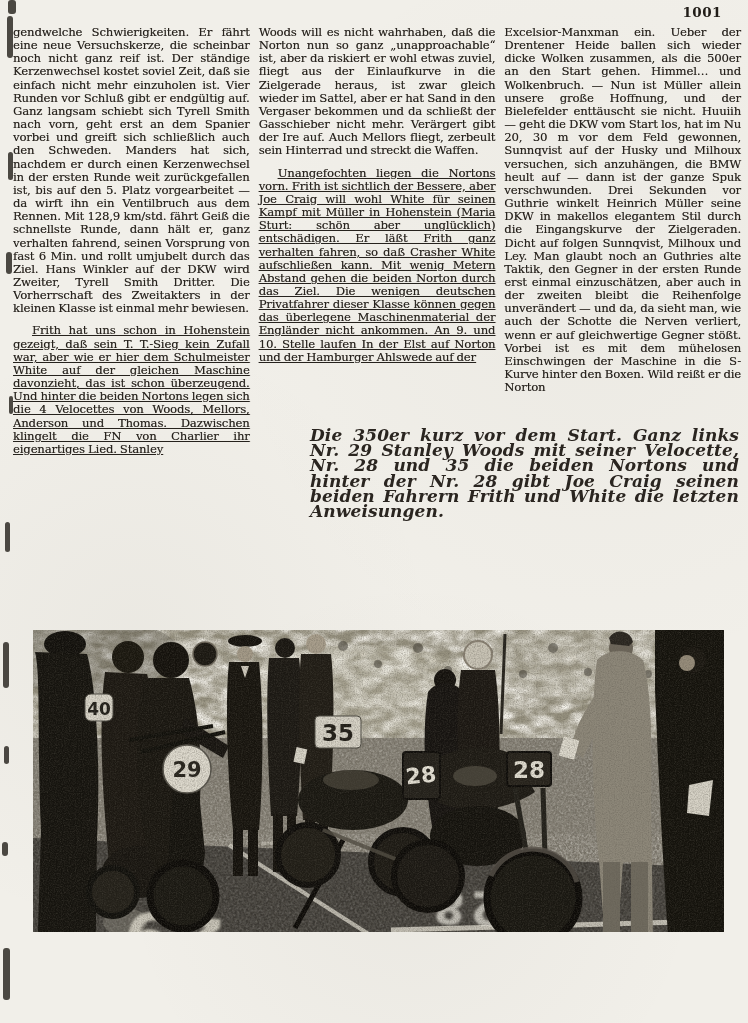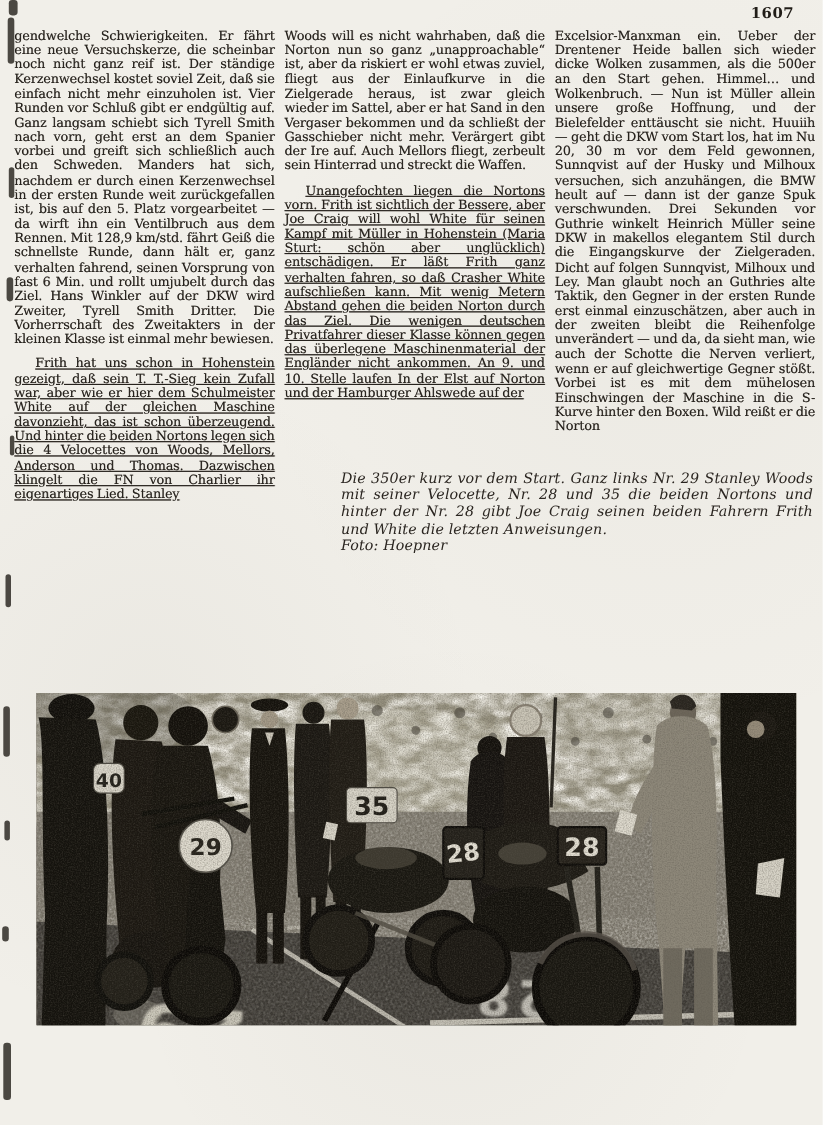--- a/index.html
+++ b/index.html
@@ -32,60 +32,59 @@
     letter-spacing:-0.12px;word-spacing:-0.5px;
     text-shadow:0.25px 0 0 rgba(35,28,22,0.5);
   }
   .para-gap{margin-top:9px !important;text-decoration:underline;}
   .para-indent{text-indent:19px;}
   .caption{
     position:absolute;left:310px;top:428px;width:429px;
   }
   .caption p{
     margin:0;
-    font-style:italic;font-weight:normal;
-    font-size:13px;line-height:15.2px;
+    font-style:italic;font-weight:bold;
+    font-size:17px;line-height:15.2px;
     text-align:justify;
     letter-spacing:0.1px;
     color:#2a2520;
   }
   .caption p.credit{text-align:left;}
   .photo{
     position:absolute;left:33px;top:630px;width:691px;height:302px;
     background:#6e6960;overflow:hidden;
   }
   .photo svg{display:block;}
   .scan-mark{
     position:absolute;background:#2e2a24;border-radius:3px;opacity:0.85;
   }
 </style>
 </head>
 <body>
 
 <div class="page">
 
-  <div class="page-number">1607</div>
+  <div class="page-number">1001</div>
 
   <div class="columns">
     <div class="col">
       <p>gendwelche Schwierigkeiten. Er fährt eine neue Versuchskerze, die scheinbar noch nicht ganz reif ist. Der ständige Kerzenwechsel kostet soviel Zeit, daß sie einfach nicht mehr einzuholen ist. Vier Runden vor Schluß gibt er endgültig auf. Ganz langsam schiebt sich Tyrell Smith nach vorn, geht erst an dem Spanier vorbei und greift sich schließlich auch den Schweden. Manders hat sich, nachdem er durch einen Kerzenwechsel in der ersten Runde weit zurückgefallen ist, bis auf den 5. Platz vorgearbeitet — da wirft ihn ein Ventilbruch aus dem Rennen. Mit 128,9 km/std. fährt Geiß die schnellste Runde, dann hält er, ganz verhalten fahrend, seinen Vorsprung von fast 6 Min. und rollt umjubelt durch das Ziel. Hans Winkler auf der DKW wird Zweiter, Tyrell Smith Dritter. Die Vorherrschaft des Zweitakters in der kleinen Klasse ist einmal mehr bewiesen.</p>
       <p class="para-gap para-indent">Frith hat uns schon in Hohenstein gezeigt, daß sein T. T.-Sieg kein Zufall war, aber wie er hier dem Schulmeister White auf der gleichen Maschine davonzieht, das ist schon überzeugend. Und hinter die beiden Nortons legen sich die 4 Velocettes von Woods, Mellors, Anderson und Thomas. Dazwischen klingelt die FN von Charlier ihr eigenartiges Lied. Stanley</p>
     </div>
     <div class="col">
       <p>Woods will es nicht wahrhaben, daß die Norton nun so ganz „unapproachable“ ist, aber da riskiert er wohl etwas zuviel, fliegt aus der Einlaufkurve in die Zielgerade heraus, ist zwar gleich wieder im Sattel, aber er hat Sand in den Vergaser bekommen und da schließt der Gasschieber nicht mehr. Verärgert gibt der Ire auf. Auch Mellors fliegt, zerbeult sein Hinterrad und streckt die Waffen.</p>
       <p class="para-gap para-indent">Unangefochten liegen die Nortons vorn. Frith ist sichtlich der Bessere, aber Joe Craig will wohl White für seinen Kampf mit Müller in Hohenstein (Maria Sturt: schön aber unglücklich) entschädigen. Er läßt Frith ganz verhalten fahren, so daß Crasher White aufschließen kann. Mit wenig Metern Abstand gehen die beiden Norton durch das Ziel. Die wenigen deutschen Privatfahrer dieser Klasse können gegen das überlegene Maschinenmaterial der Engländer nicht ankommen. An 9. und 10. Stelle laufen In der Elst auf Norton und der Hamburger Ahlswede auf der</p>
     </div>
     <div class="col">
       <p>Excelsior-Manxman ein. Ueber der Drentener Heide ballen sich wieder dicke Wolken zusammen, als die 500er an den Start gehen. Himmel… und Wolkenbruch. — Nun ist Müller allein unsere große Hoffnung, und der Bielefelder enttäuscht sie nicht. Huuiih — geht die DKW vom Start los, hat im Nu 20, 30 m vor dem Feld gewonnen, Sunnqvist auf der Husky und Milhoux versuchen, sich anzuhängen, die BMW heult auf — dann ist der ganze Spuk verschwunden. Drei Sekunden vor Guthrie winkelt Heinrich Müller seine DKW in makellos elegantem Stil durch die Eingangskurve der Zielgeraden. Dicht auf folgen Sunnqvist, Milhoux und Ley. Man glaubt noch an Guthries alte Taktik, den Gegner in der ersten Runde erst einmal einzuschätzen, aber auch in der zweiten bleibt die Reihenfolge unverändert — und da, da sieht man, wie auch der Schotte die Nerven verliert, wenn er auf gleichwertige Gegner stößt. Vorbei ist es mit dem mühelosen Einschwingen der Maschine in die S-Kurve hinter den Boxen. Wild reißt er die Norton</p>
     </div>
   </div>
 
   <div class="caption">
     <p>Die 350er kurz vor dem Start. Ganz links Nr. 29 Stanley Woods mit seiner Velocette, Nr. 28 und 35 die beiden Nortons und hinter der Nr. 28 gibt Joe Craig seinen beiden Fahrern Frith und White die letzten Anweisungen.</p>
-    <p class="credit">Foto: Hoepner</p>
   </div>
 
   <div class="photo">
     <svg width="691" height="366" viewBox="0 0 691 366" xmlns="http://www.w3.org/2000/svg">
       <defs>
         <filter id="blobs" x="-2%" y="-2%" width="104%" height="104%">
           <feTurbulence type="fractalNoise" baseFrequency="0.05 0.09" numOctaves="3" seed="8"></feTurbulence>
           <feColorMatrix type="matrix" values="0 0 0 0 0.90  0 0 0 0 0.88  0 0 0 0 0.82  1.15 1.15 1.15 0 -1.28"></feColorMatrix>
         </filter>
         <filter id="grain" x="-2%" y="-2%" width="104%" height="104%">

